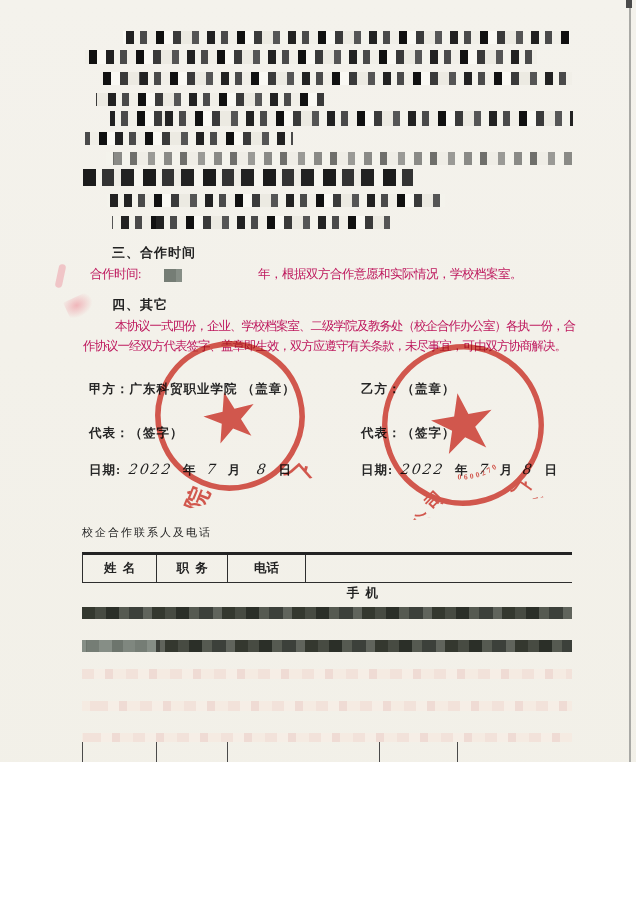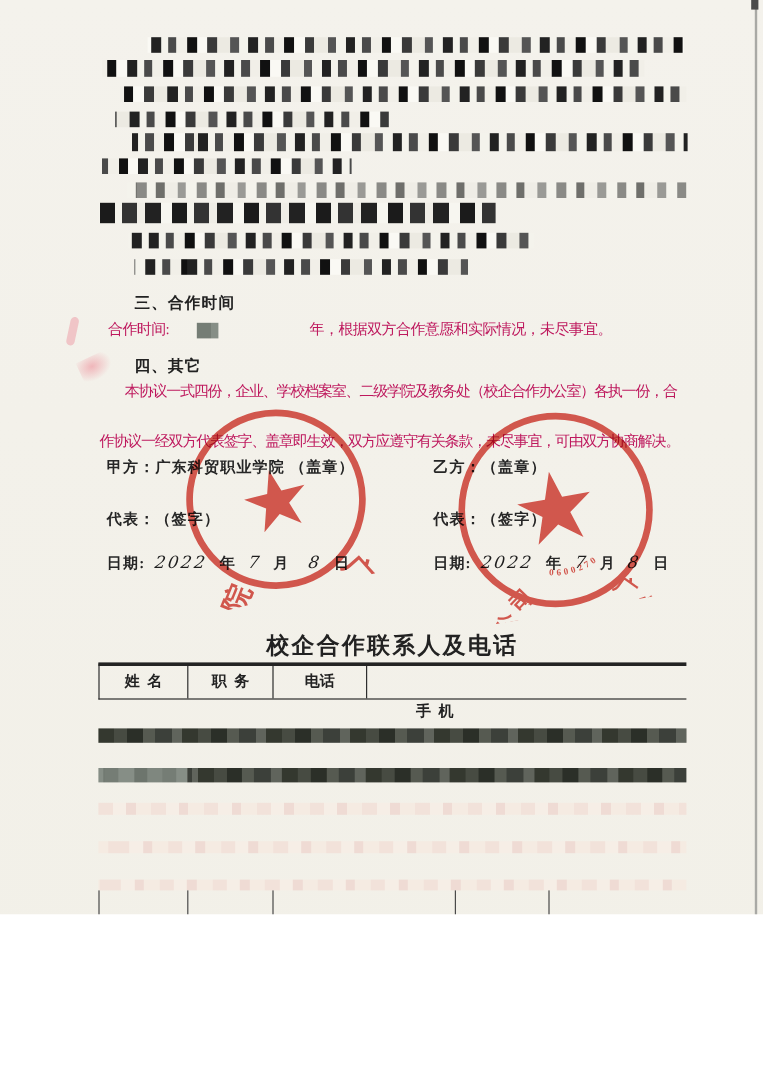--- a/index.html
+++ b/index.html
@@ -71,25 +71,25 @@
       <div class="mosaic m-dark" style="left: 156px; top: 640px; width: 416px; height: 12px; background-position: 9px 0px;"></div>
       <div class="mosaic m-pink" style="left: 82px; top: 669px; width: 490px; height: 10px; background-position: 0px 0px;"></div>
       <div class="mosaic m-pink" style="left: 82px; top: 701px; width: 490px; height: 10px; background-position: 14px 0px;"></div>
       <div class="mosaic m-pink" style="left: 82px; top: 733px; width: 490px; height: 9px; background-position: 7px 0px;"></div>
       <div class="mosaic m-smudge" style="left: 57px; top: 264px; width: 7px; height: 24px; background-position: 0px 0px;"></div>
       <div class="mosaic m-smudge2" style="left: 66px; top: 296px; width: 28px; height: 20px; background-position: 0px 0px;"></div>
     </div>
 
   <div class="txt heading abs" style="left:112px;top:244px;">三、合作时间</div>
   <div class="txt abs" style="left:90px;top:266px;">合作时间:</div>
-  <div class="txt abs" style="left:258px;top:266px;">年，根据双方合作意愿和实际情况，未尽事宜。</div>
+  <div class="txt abs" style="left:258px;top:266px;">年，根据双方合作意愿和实际情况，学校档案室。</div>
 
   <div class="txt heading abs" style="left:112px;top:296px;">四、其它</div>
-  <div class="txt abs" style="left:104px;top:318px;letter-spacing:-1px;">本协议一式四份，企业、学校档案室、二级学院及教务处（校企合作办公室）各执一份，合</div>
-  <div class="txt abs" style="left:83px;top:360px;letter-spacing:-1px;">作协议一经双方代表签字、盖章即生效，双方应遵守有关条款，未尽事宜，可由双方协商解决。</div>
+  <div class="txt abs" style="left:115px;top:318px;letter-spacing:-1px;">本协议一式四份，企业、学校档案室、二级学院及教务处（校企合作办公室）各执一份，合</div>
+  <div class="txt abs" style="left:83px;top:338px;letter-spacing:-1px;">作协议一经双方代表签字、盖章即生效，双方应遵守有关条款，未尽事宜，可由双方协商解决。</div>
 
   <div class="txt sig abs" style="left:89px;top:381px;">甲方：广东科贸职业学院 （盖章）</div>
   <div class="txt sig abs" style="left:361px;top:381px;">乙方：（盖章）</div>
   <div class="txt sig abs" style="left:89px;top:425px;">代表：（签字）</div>
   <div class="txt sig abs" style="left:361px;top:425px;">代表：（签字）</div>
 
   <div class="txt sig abs" style="left:89px;top:461px;">
     <span>日期:</span>
     <span class="hand">2022</span>
     <span class="unit">年</span>
@@ -123,21 +123,21 @@
     <text font-size="21" fill="#d8453c" letter-spacing="4">
       <textPath href="#arcB" startOffset="44">广州市五合信息科技有限责任公司</textPath>
     </text>
     <path id="arcBserial" d="M40,128 a68,68 0 0,0 120,0" fill="none"></path>
     <text font-size="9" fill="#d8453c" letter-spacing="3">
       <textPath href="#arcBserial" startOffset="38%">0600270</textPath>
     </text>
     <polygon fill="#d8453c" transform="translate(100,100) scale(38)" points="0,-1 0.2245,-0.309 0.9511,-0.309 0.3633,0.118 0.5878,0.809 0,0.382 -0.5878,0.809 -0.3633,0.118 -0.9511,-0.309 -0.2245,-0.309"></polygon>
   </svg>
 
-  <div class="abs" style="left:82px;top:525px;width:490px;text-align:center;font-weight:bold;font-size:19px;letter-spacing:2px;color:#222;">校企合作联系人及电话</div>
+  <div class="abs" style="left:82px;top:525px;width:490px;font-weight:normal;font-size:11px;letter-spacing:2px;color:#222;">校企合作联系人及电话</div>
 
   <div id="ctable">
     <div id="thead">
       <div class="cell w0">姓  名</div>
       <div class="cell w1">职  务</div>
       <div class="cell w3">电话</div>
       <div class="cell w4">手  机</div>
     </div>
     <div id="tbottom">
       <div class="cell w0"></div>

